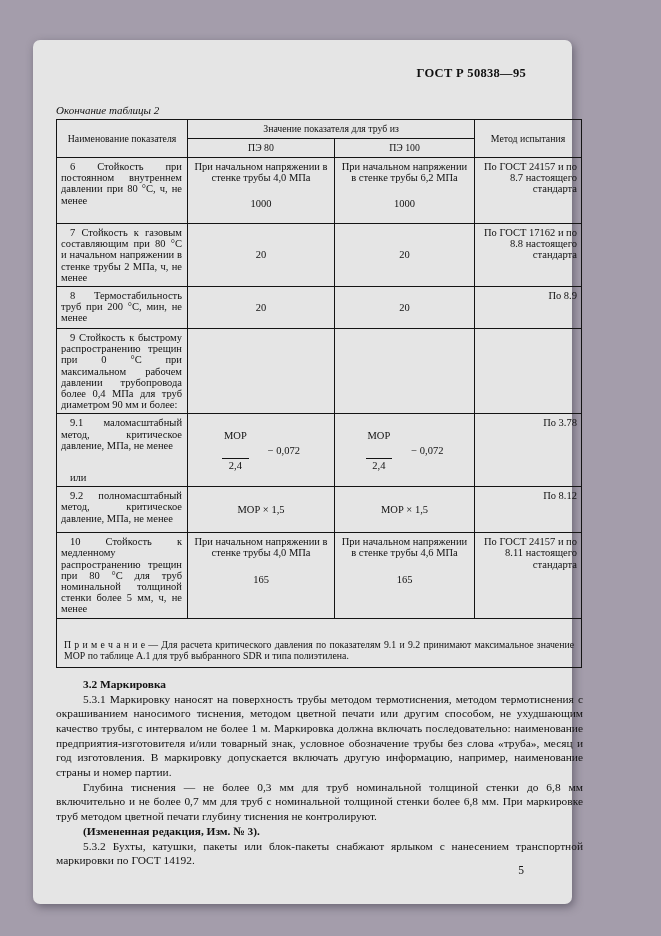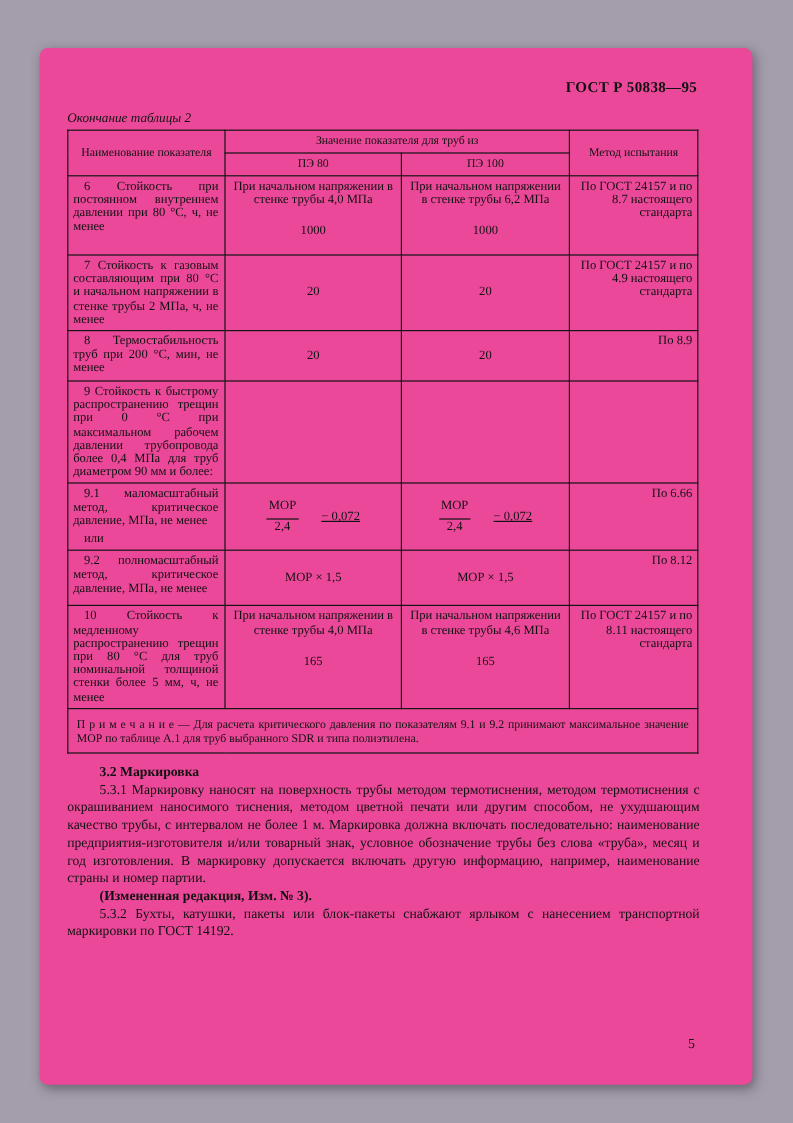--- a/index.html
+++ b/index.html
@@ -4,54 +4,54 @@
 <style>
   * { margin:0; padding:0; box-sizing:border-box; }
   html,body { width:661px; height:936px; }
   body {
     background:#a49dab;
     font-family:"Liberation Serif","DejaVu Serif",serif;
     color:#111;
   }
   .canvas { position:relative; width:661px; height:936px; background:#a49dab; overflow:hidden; }
   .page {
-    position:absolute; left:33px; top:40px; width:594px; height:864px;
-    background:#ec4899; border-radius:7px;
+    position:absolute; left:33px; top:40px; width:539px; height:864px;
+    background:#e5e5e5; border-radius:7px;
     box-shadow:2px 3px 9px rgba(50,45,62,0.5);
   }
   .content { padding:26px 46px 0 23px; }
   .doc-header { text-align:right; font-weight:bold; font-size:12.5px; letter-spacing:0.3px; }
-  .table-caption { margin-top:12px; font-style:italic; font-size:11px; }
+  .table-caption { margin-top:23px; font-style:italic; font-size:11px; }
 
   table.gost { border-collapse:collapse; margin-top:3px; width:525px; table-layout:fixed; border:1.5px solid #141414; }
   .gost th, .gost td { border:1px solid #141414; }
   th.h { font-weight:normal; font-size:9.8px; text-align:center; vertical-align:middle; padding:3px 4px; line-height:12px; }
   .gost td { font-size:10.5px; line-height:11.2px; }
   td.name { text-align:justify; vertical-align:top; padding:3px 5px 3px 4px; text-indent:9px; }
-  td.name .sub { text-indent:9px; margin-top:4px; }
+  td.name .sub { text-indent:9px; margin-top:21px; }
   td.val { text-align:center; padding:3px 4px; }
   td.val.top { vertical-align:top; }
   td.val.mid { vertical-align:middle; }
   .cell-value { margin-top:15px; }
   td.method { vertical-align:top; text-align:right; padding:3px 4px 3px 6px; }
 
   .formula { white-space:nowrap; }
   .frac { display:inline-block; vertical-align:middle; text-align:center; }
-  .frac .num { display:block; border-bottom:1px solid #141414; padding:0 2px 5px; }
+  .frac .num { display:block; border-bottom:1px solid #141414; padding:0 2px 17px; }
   .frac .den { display:block; padding-top:1px; }
-  .fsuffix { display:inline-block; vertical-align:middle; margin-left:19px;text-decoration:underline; }
+  .fsuffix { display:inline-block; vertical-align:middle; margin-left:19px; }
 
   tr.r6 td { height:66px; }
   tr.r7 td { height:62px; }
   tr.r8 td { height:42px; }
   tr.r9 td { height:70px; }
   tr.r91 td { height:56px; }
   tr.r92 td { height:46px; }
   tr.r10 td { height:78px; }
-  td.note-cell { font-size:9.8px; line-height:11.6px; padding:8px 7px 5px; text-align:justify; vertical-align:top;margin-left:38px; }
+  td.note-cell { font-size:9.8px; line-height:11.6px; padding:20px 7px 5px; text-align:justify; vertical-align:top;margin-left:38px; }
 
   .body-text { margin-top:9px; font-size:11.4px; line-height:14.7px; width:527px; }
   .body-text p { text-align:justify; text-indent:27px; margin:0; }
   .body-text p.bold { font-weight:bold; }
   .page-num { position:absolute; right:48px; bottom:28px; font-size:11.5px; }
 </style>
 </head>
 <body>
 
 <div class="canvas">
@@ -91,21 +91,21 @@
               <div class="cell-text">При начальном напряжении в стенке трубы 6,2 МПа</div>
               <div class="cell-value">1000</div>
             </td>
             <td class="method">По ГОСТ 24157 и по 8.7 настоящего стандарта</td>
           </tr>
 
           <tr class="r7">
             <td class="name">7 Стойкость к газовым составляющим при 80 °С и начальном напряжении в стенке трубы 2 МПа, ч, не менее</td>
             <td class="val mid">20</td>
             <td class="val mid">20</td>
-            <td class="method">По ГОСТ 24157 и по 4.9 настоящего стандарта</td>
+            <td class="method">По ГОСТ 17162 и по 8.8 настоящего стандарта</td>
           </tr>
 
           <tr class="r8">
             <td class="name">8 Термостабильность труб при 200 °С, мин, не менее</td>
             <td class="val mid">20</td>
             <td class="val mid">20</td>
             <td class="method">По 8.9</td>
           </tr>
 
           <tr class="r9">
@@ -119,21 +119,21 @@
             <td class="name">
               <div>9.1 маломасштабный метод, критическое давление, МПа, не менее</div>
               <div class="sub">или</div>
             </td>
             <td class="val mid">
               <span class="formula"><span class="frac"><span class="num">МОР</span><span class="den">2,4</span></span><span class="fsuffix">− 0,072</span></span>
             </td>
             <td class="val mid">
               <span class="formula"><span class="frac"><span class="num">МОР</span><span class="den">2,4</span></span><span class="fsuffix">− 0,072</span></span>
             </td>
-            <td class="method">По 6.66</td>
+            <td class="method">По 3.78</td>
           </tr>
 
           <tr class="r92">
             <td class="name">9.2 полномасштабный метод, критическое давление, МПа, не менее</td>
             <td class="val mid">МОР × 1,5</td>
             <td class="val mid">МОР × 1,5</td>
             <td class="method">По 8.12</td>
           </tr>
 
           <tr class="r10">
@@ -155,20 +155,21 @@
               <span>— Для расчета критического давления по показателям 9.1 и 9.2 принимают максимальное значение МОР по таблице А.1 для труб выбранного SDR и типа полиэтилена.</span>
             </td>
           </tr>
 
         </tbody>
       </table>
 
       <div class="body-text">
         <p class="bold">3.2 Маркировка</p>
         <p>5.3.1 Маркировку наносят на поверхность трубы методом термотиснения, методом термотиснения с окрашиванием наносимого тиснения, методом цветной печати или другим способом, не ухудшающим качество трубы, с интервалом не более 1 м. Маркировка должна включать последовательно: наименование предприятия-изготовителя и/или товарный знак, условное обозначение трубы без слова «труба», месяц и год изготовления. В маркировку допускается включать другую информацию, например, наименование страны и номер партии.</p>
+        <p>Глубина тиснения — не более 0,3 мм для труб номинальной толщиной стенки до 6,8 мм включительно и не более 0,7 мм для труб с номинальной толщиной стенки более 6,8 мм. При маркировке труб методом цветной печати глубину тиснения не контролируют.</p>
         <p class="bold">(Измененная редакция, Изм. № 3).</p>
         <p>5.3.2 Бухты, катушки, пакеты или блок-пакеты снабжают ярлыком с нанесением транспортной маркировки по ГОСТ 14192.</p>
       </div>
 
     </div>
     <div class="page-num">5</div>
   </div>
 </div>
 
 </body></html>

